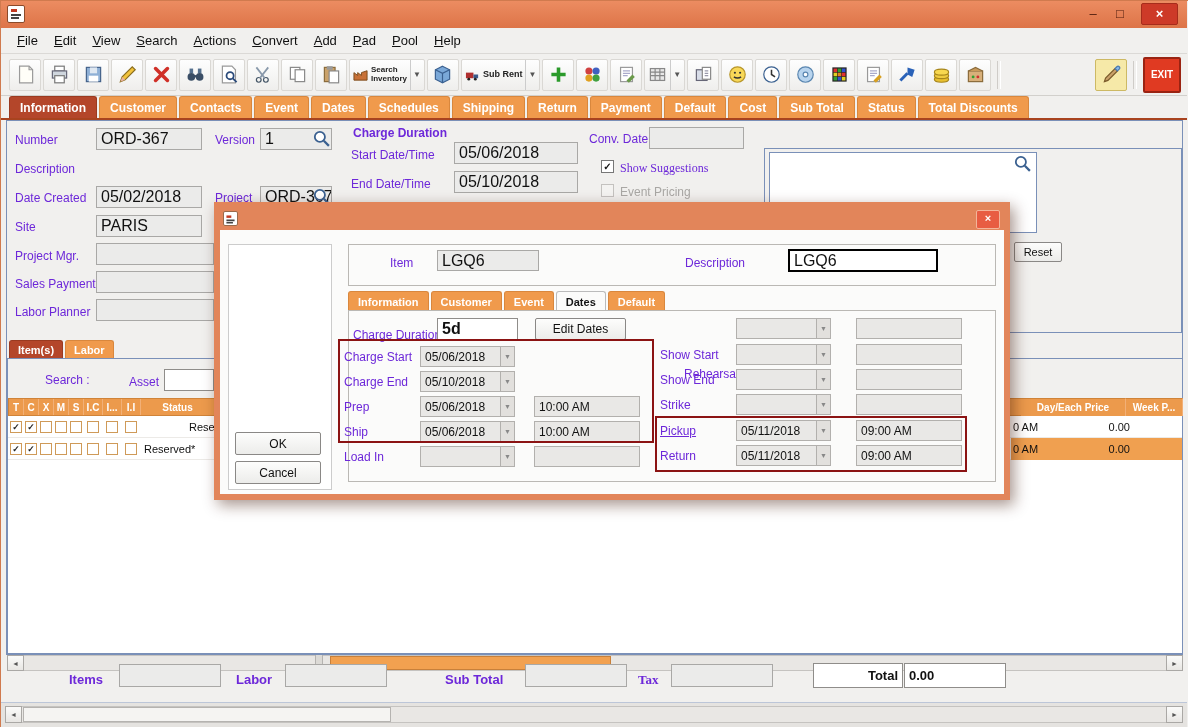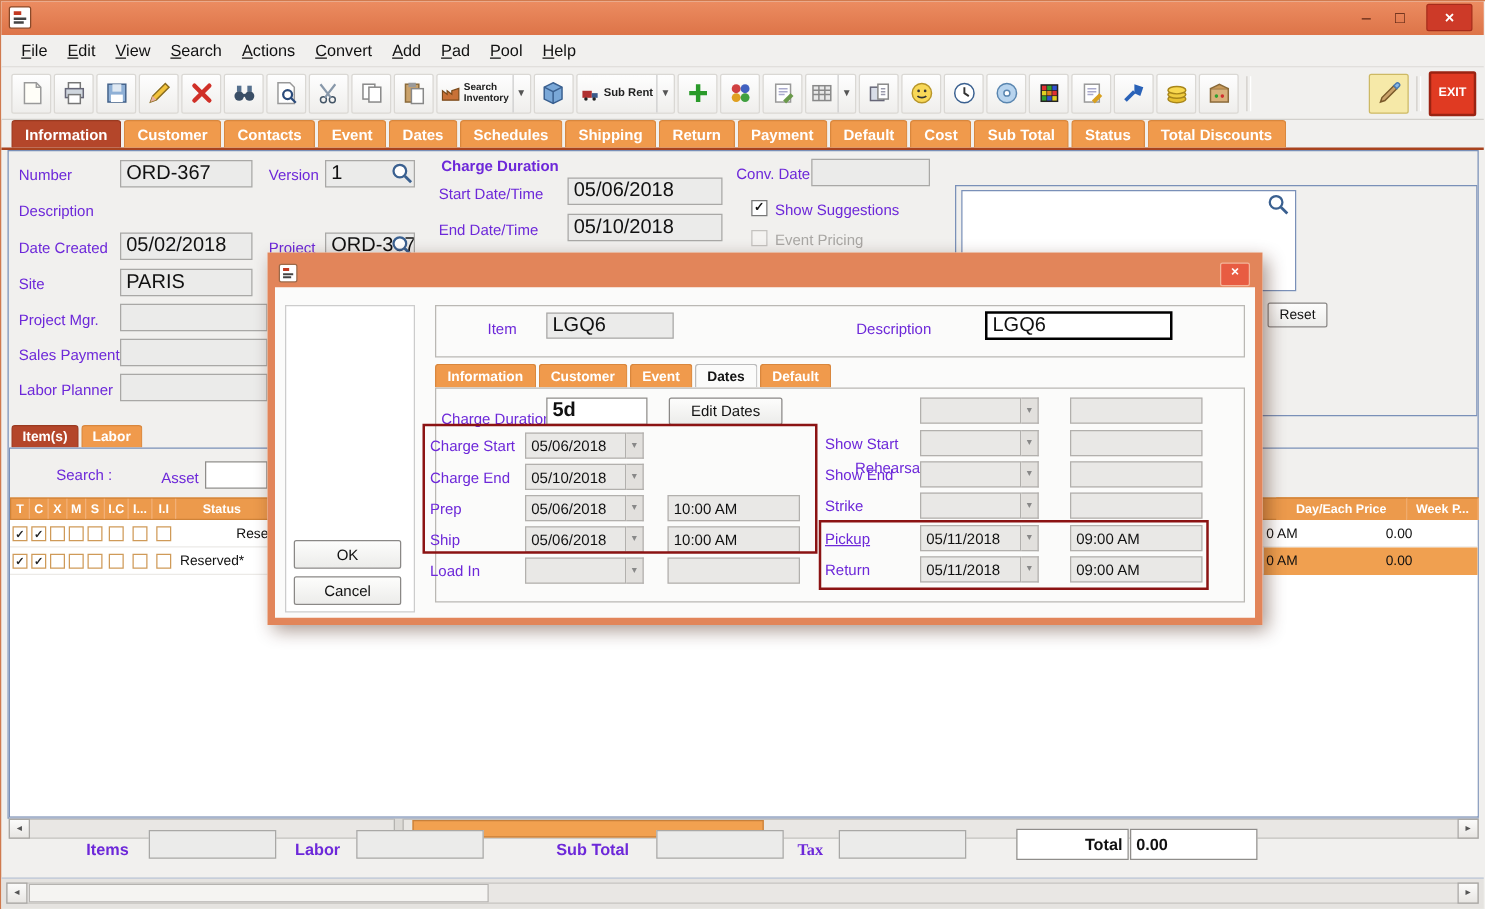--- a/index.html
+++ b/index.html
@@ -344,21 +344,21 @@
 
   <div class="abs lbl blbl" style="left:352px;top:125px;">Charge Duration</div>
   <div class="abs lbl" style="left:350px;top:147px;">Start Date/Time</div>
   <div class="abs fld" style="left:453px;top:141px;width:124px;height:22px;">05/06/2018</div>
   <div class="abs lbl" style="left:350px;top:176px;">End Date/Time</div>
   <div class="abs fld" style="left:453px;top:170px;width:124px;height:22px;">05/10/2018</div>
 
   <div class="abs lbl" style="left:588px;top:131px;">Conv. Date</div>
   <div class="abs fld" style="left:648px;top:126px;width:95px;height:22px;"></div>
   <span class="abs cb checked" style="left:600px;top:159px;"></span>
-  <div class="abs lbl" style="left:619px;top:160px;">Show Suggestions</div>
+  <div class="abs lbl" style="left:619px;top:160px;font-family:Liberation Serif, serif;">Show Suggestions</div>
   <span class="abs cb disabled" style="left:600px;top:183px;"></span>
   <div class="abs lbl glbl" style="left:619px;top:184px;">Event Pricing</div>
 
   <div class="abs frame" style="left:763px;top:147px;width:418px;height:185px;background:#f1f0ee;"></div>
   <div class="abs frame" style="left:768px;top:151px;width:268px;height:81px;background:#fff;"></div>
   <span class="abs" style="left:1012px;top:153px;"><svg width="18" height="18" viewBox="0 0 16 16">
         <circle cx="7" cy="7" r="4.5" fill="#fff" stroke="#3a6090" stroke-width="1.6"></circle>
         <path d="M10.5 10.5L15 15" stroke="#3a6090" stroke-width="2"></path>
       </svg></span>
   <div class="abs btn" style="left:1013px;top:241px;width:48px;height:20px;font-size:11px;">Reset</div>

